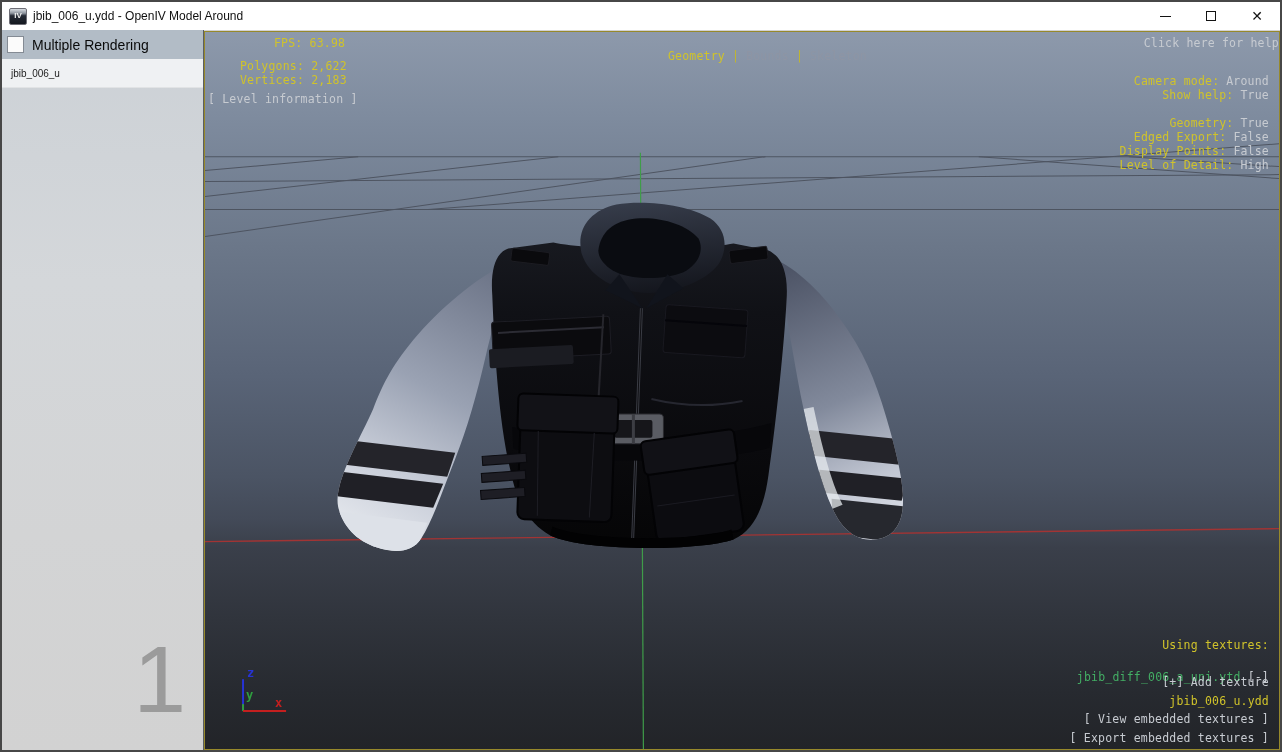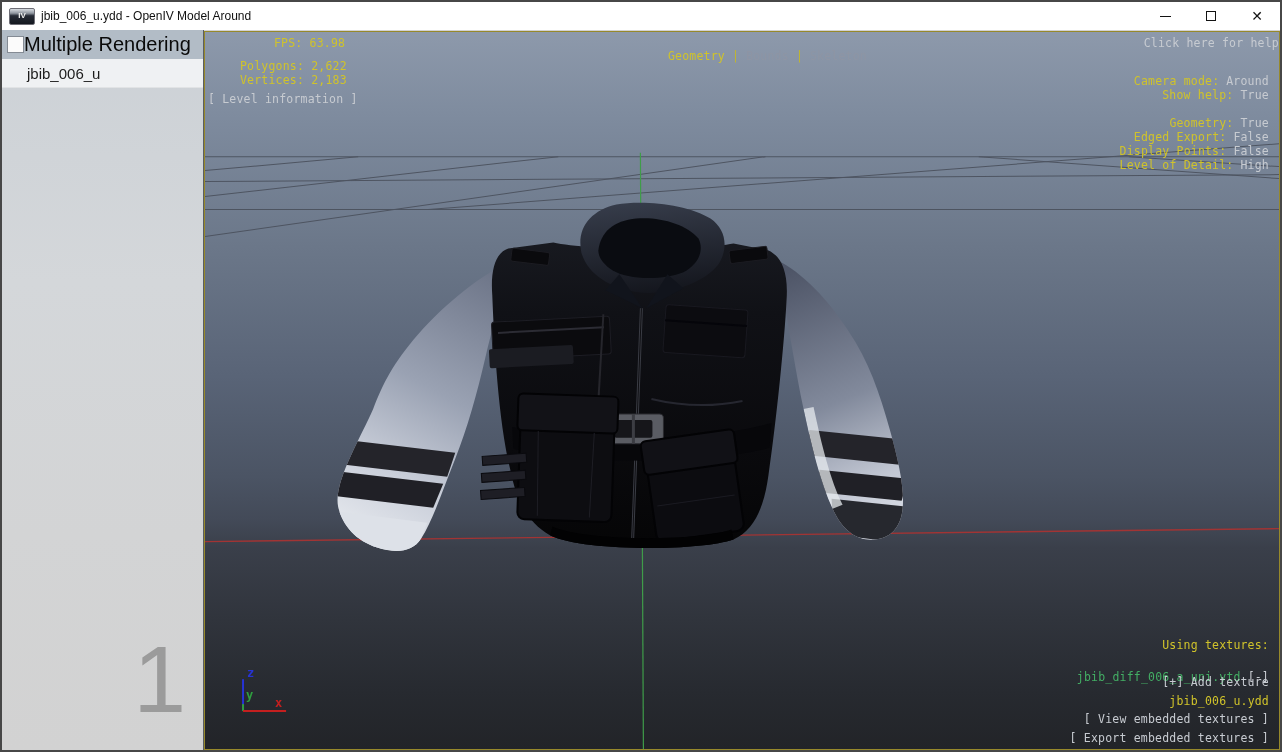--- a/index.html
+++ b/index.html
@@ -6,42 +6,42 @@
   html,body { margin:0; padding:0; }
   body {
     width:1282px; height:752px; position:relative; overflow:hidden;
     background:#1e1e1e; font-family:"Liberation Sans", sans-serif;
   }
   .window { position:absolute; inset:0; border:2px solid #474747; background:#d2d2d2; }
 
   
   .titlebar { position:absolute; top:0; left:0; right:0; height:28px; background:#ffffff;
               display:flex; align-items:center; }
-  .app-icon { width:26px; height:17px; margin:0 6px 0 7px; border:1px solid #6d6d75; border-radius:2px;
+  .app-icon { width:18px; height:17px; margin:0 6px 0 7px; border:1px solid #6d6d75; border-radius:2px;
               background:linear-gradient(180deg,#d8dce1 0%,#9097a1 28%,#262b36 45%,#14181f 100%);
               display:flex; align-items:center; justify-content:center; }
   .app-icon span { font-size:8px; font-weight:bold; color:#f0f0f0; line-height:1; }
   .title-text { font-size:12px; color:#101010; }
   .win-controls { margin-left:auto; display:flex; height:100%; }
   .win-btn { width:46px; height:100%; display:flex; align-items:center; justify-content:center; cursor:pointer; }
   .glyph-min { width:11px; height:1px; background:#131313; }
   .glyph-max { width:10px; height:10px; border:1px solid #131313; }
   .glyph-close { font-size:14px; color:#131313; line-height:1; font-family:"DejaVu Sans",sans-serif; }
 
   .main { position:absolute; top:28px; left:0; right:0; bottom:0; }
 
   
   .sidebar { position:absolute; top:0; left:0; width:202px; height:100%; overflow:hidden;
              background:linear-gradient(180deg,#ccd1d6 0%,#d4d7da 35%,#d3d4d5 70%,#d2d2d2 100%);
              border-right:1px solid #5a5e63; }
   .mr-header { height:29px; background:#b2bcc6; display:flex; align-items:center; }
   .checkbox { width:17px; height:17px; background:#fbfbfb; border:1px solid #848b94; margin-left:5px; cursor:pointer; }
-  .mr-label { font-size:20px; color:#0a0a0a; }
+  .mr-label { margin-left:8px; font-size:14px; color:#0a0a0a; }
   .list-item { height:29px; background:#eff1f3; border-bottom:1px solid #e1e3e5; display:flex;
-               align-items:center; padding-left:25px; font-size:15px; color:#1c1c1c; cursor:pointer; }
+               align-items:center; padding-left:9px; font-size:10px; color:#1c1c1c; cursor:pointer; }
   .watermark { position:absolute; right:17px; bottom:23px; font-size:95px; line-height:1; color:#9b9b9b; }
 
   
   .viewport { position:absolute; top:1px; left:202px; right:0; bottom:0;
               border:1px solid #97892b; overflow:hidden; cursor:grab;
               background:linear-gradient(180deg,
                 #8d99ab 0%, #7e8b9e 12%, #6b7789 30%, #596477 48%,
                 #4b5464 62%, #434a58 68%, #3a3f4a 72%, #30343c 82%,
                 #272a30 92%, #222428 100%); }
   .scene { position:absolute; inset:0; width:100%; height:100%; display:block; }

